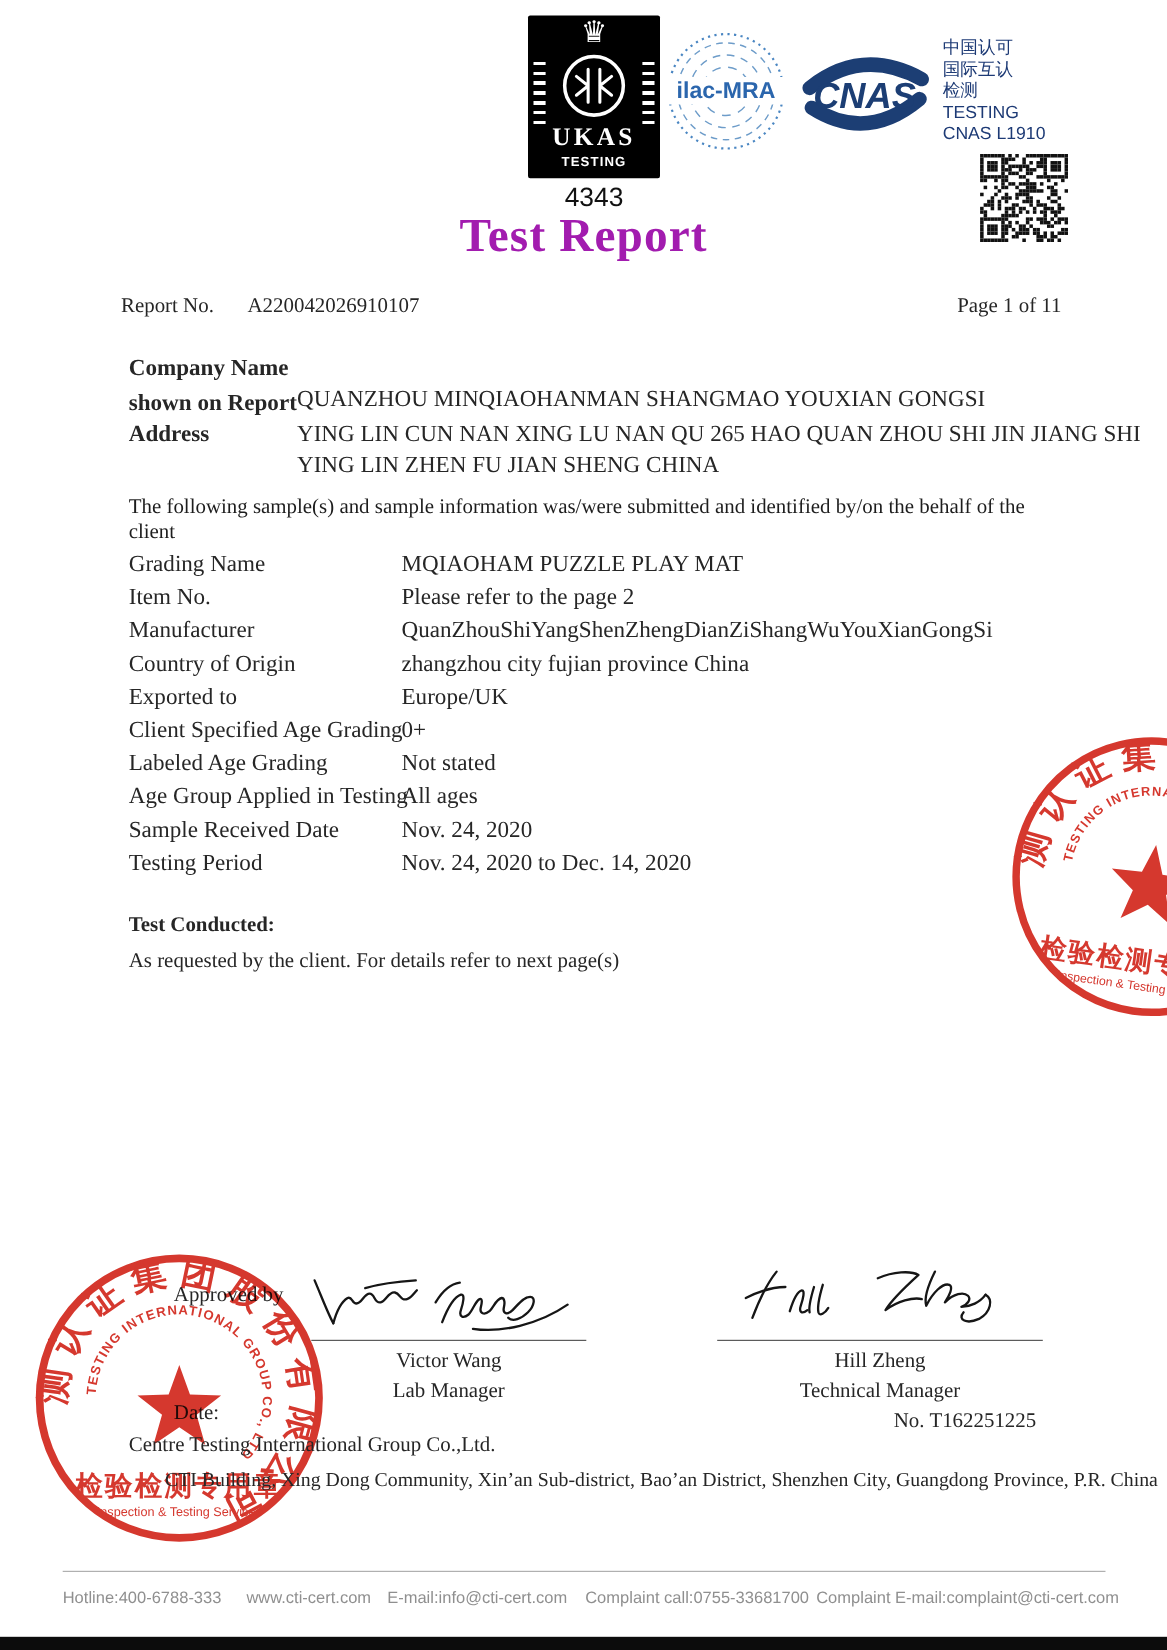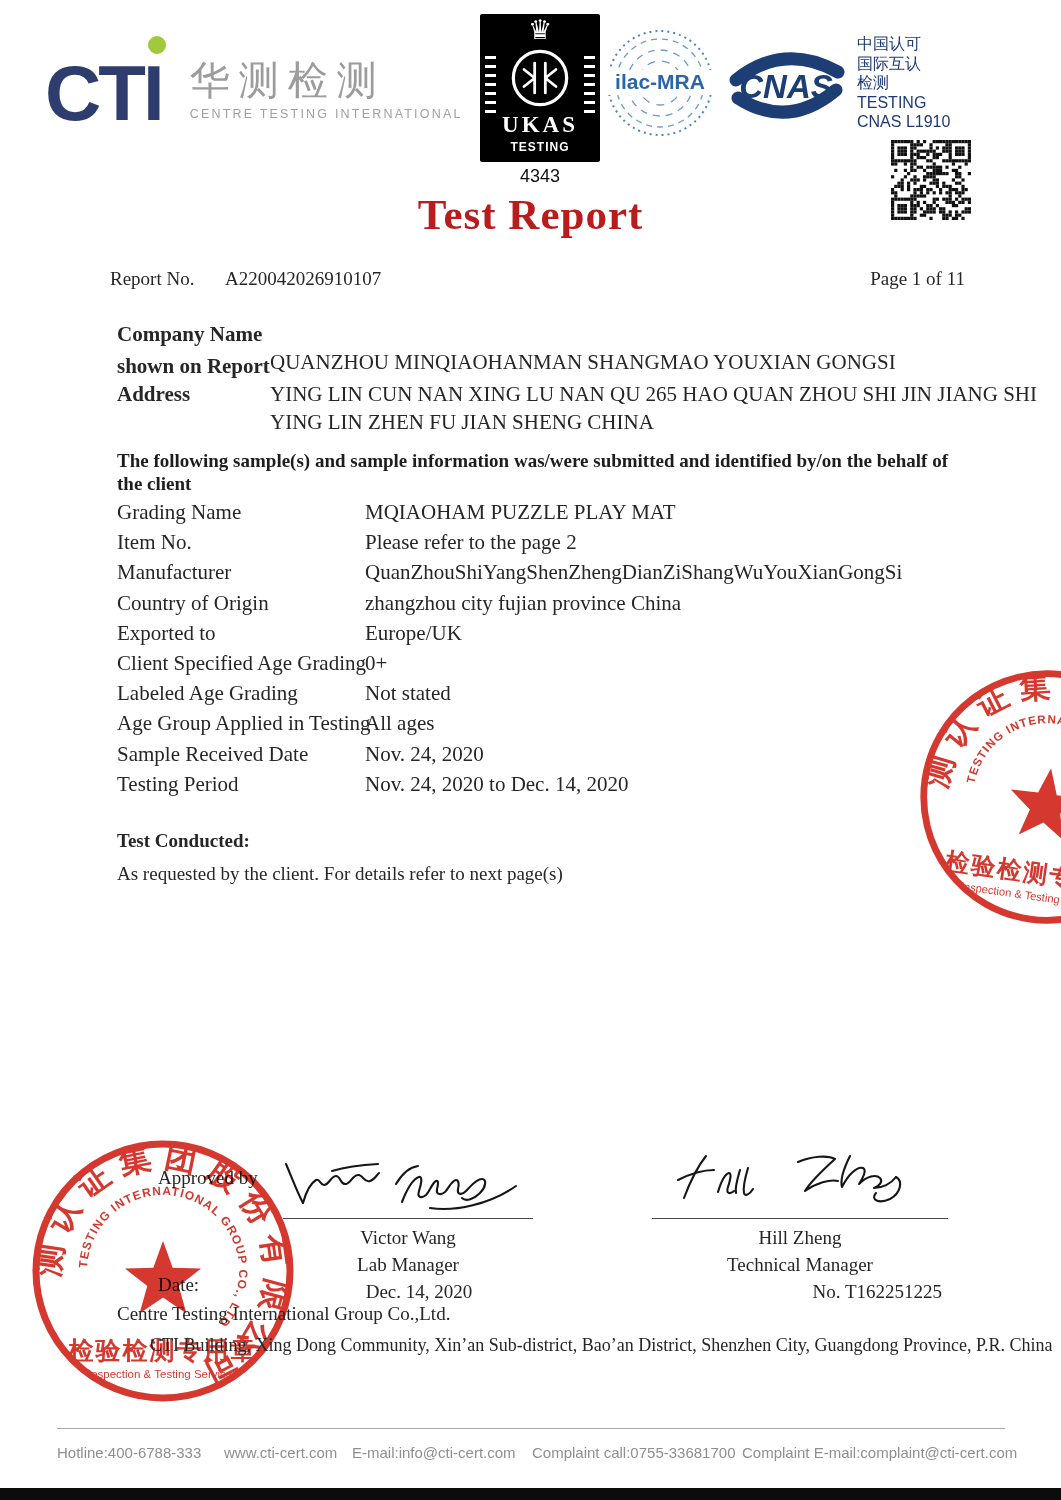--- a/index.html
+++ b/index.html
@@ -22,44 +22,44 @@
   .ukas-ticks{position:absolute;top:42px;bottom:46px;width:11px;
               background:repeating-linear-gradient(to bottom,#fff 0 3px,transparent 3px 9px);}
   .ukas-ticks.l{left:5px;} .ukas-ticks.r{right:5px;}
   .ukas-crown{position:absolute;top:2px;left:0;width:100%;text-align:center;color:#fff;
               font-size:27px;line-height:1;font-family:"DejaVu Sans",sans-serif;}
   .ukas-mark{position:absolute;left:28px;top:32px;width:64px;height:64px;}
   .ukas-word{position:absolute;top:98px;left:0;width:100%;text-align:center;color:#fff;
              font-family:"Liberation Serif",serif;font-weight:bold;font-size:23px;letter-spacing:3px;}
   .ukas-sub{position:absolute;top:126px;left:0;width:100%;text-align:center;color:#fff;
             font-family:"Liberation Sans",sans-serif;font-weight:bold;font-size:12px;letter-spacing:1px;}
-  .ukas-number{left:480px;top:166px;width:120px;text-align:center;font-size:18px;color:#111;
+  .ukas-number{left:480px;top:166px;width:120px;text-align:center;font-size:24px;color:#111;
                font-family:"Liberation Sans",sans-serif;}
 
   
   .ilac{left:604px;top:26px;width:112px;height:114px;}
   .cnas{left:726px;top:46px;width:120px;height:84px;}
   .accred{left:857px;top:34px;font-family:"Liberation Sans",sans-serif;font-size:16px;
           line-height:19.5px;color:#1d3a75;}
   .accred div{white-space:nowrap;}
   .qr{left:891px;top:140px;width:80px;height:80px;}
 
   
-  .title{top:190px;left:0;width:1061px;text-align:center;font-weight:bold;font-size:43px;letter-spacing:1px;color:#b91c1c;}
+  .title{top:190px;left:0;width:1061px;text-align:center;font-weight:bold;font-size:43px;letter-spacing:1px;color:#a21caf;}
   .meta{top:268px;left:0;width:1061px;font-size:19px;}
   .meta .no-label{position:absolute;left:110px;}
   .meta .no-value{position:absolute;left:225px;}
   .meta .page{position:absolute;right:96px;}
 
   
   .row{position:absolute;font-size:21px;white-space:nowrap;}
   .lblcol{position:absolute;left:117px;}
   .valcol-s{position:absolute;left:365px;}
 
-  .intro{left:117px;top:449px;width:856px;font-size:19px;font-weight:bold;line-height:23px;color:#1d1d1d;}
+  .intro{left:117px;top:449px;width:856px;font-size:19px;font-weight:normal;line-height:23px;color:#1d1d1d;}
 
   .tc-head{left:117px;top:830px;font-size:19px;font-weight:bold;}
   .tc-body{left:117px;top:863px;font-size:19px;}
 
   
   .stamp{mix-blend-mode:multiply;opacity:.93;}
   .stamp-l{left:27px;top:1135px;width:272px;height:272px;}
   .stamp-r{left:915px;top:665px;width:264px;height:264px;transform:rotate(8deg);}
 
   
@@ -74,30 +74,20 @@
   .foot-ad{left:150px;top:1335px;font-size:18px;white-space:nowrap;}
   .hr{left:57px;top:1428px;width:948px;height:1px;background:#a8a8a8;}
   .contact{top:1444px;font-family:"Liberation Sans",sans-serif;font-size:15px;color:#8f8f8f;white-space:nowrap;}
   .blackbar{left:0;top:1488px;width:1061px;height:12px;background:#0c0c0c;}
 </style>
 </head>
 <body>
 
 <div id="page">
 
-  <div class="abs cti">
-    <div class="cti-word">
-      <span>CTI</span>
-      <span class="cti-dot"></span>
-    </div>
-    <div class="cti-cn">
-      <div class="cti-cn-main">华测检测</div>
-      <div class="cti-cn-sub">CENTRE TESTING INTERNATIONAL</div>
-    </div>
-  </div>
 
   <div class="abs ukas-box">
     <div class="ukas-ticks l"></div>
     <div class="ukas-ticks r"></div>
     <div class="ukas-crown">♛</div>
     <svg class="ukas-mark" viewBox="0 0 60 60">
       <circle cx="30" cy="30" r="25" fill="none" stroke="#fff" stroke-width="3"></circle>
       <path d="M25,16 V44 M25,30 L15,22 M25,30 L15,38" stroke="#fff" stroke-width="2.6" fill="none" stroke-linecap="round"></path>
       <path d="M35,16 V44 M35,30 L45,22 M35,30 L45,38" stroke="#fff" stroke-width="2.6" fill="none" stroke-linecap="round"></path>
     </svg>
@@ -531,21 +521,20 @@
     <path d="M23,51 C26,40 31,31 36,28 C40,26 40,33 44,33 C49,33 51,24 56,24 C61,24 60,33 66,32 C71,31 73,22 79,23 C84,24 84,31 90,29 C94,28 96,24 99,21"></path>
     <path d="M52,19 C66,15 82,13 98,12"></path>
     <path d="M116,32 C122,22 130,15 138,14"></path>
     <path d="M122,50 C127,37 133,27 139,25 C143,24 141,33 139,39 C137,45 141,47 146,43 C150,39 152,31 156,29 C159,28 158,33 157,37 C156,42 160,44 165,40 C169,36 171,29 176,28 C179,28 179,33 178,37 C177,42 181,44 186,39 C191,34 196,27 202,27 C207,27 206,35 200,41 C194,47 186,50 182,46"></path>
     <path d="M150,56 C175,60 210,52 236,34"></path>
   </svg>
   <div class="abs sigline" style="left:283px;top:1218px;width:250px;"></div>
   <div class="abs sigblock" style="left:283px;top:1224px;width:250px;">
     <div class="signame">Victor Wang</div>
     <div>Lab Manager</div>
-    <div style="padding-left:22px;">Dec. 14, 2020</div>
   </div>
 
   <svg class="abs sigsvg" style="left:655px;top:1146px;width:290px;height:66px;" viewBox="0 0 260 66">
     <path d="M14,52 C20,36 28,20 36,10"></path>
     <path d="M8,34 C20,28 34,24 44,24"></path>
     <path d="M48,46 C51,36 55,28 59,27 C62,27 60,35 58,41 C56,47 59,49 64,45"></path>
     <path d="M70,24 C67,34 65,43 66,47"></path>
     <path d="M78,22 C75,32 73,42 74,47 C75,51 80,48 83,43"></path>
     <path d="M128,16 C142,10 158,9 165,13 C154,23 141,35 135,45 C146,37 160,33 168,35"></path>
     <path d="M180,10 C174,22 170,34 172,41 C178,29 187,20 193,22 C197,24 193,32 189,38 C197,30 206,28 210,32 C213,35 210,40 204,42 C212,42 221,38 226,31"></path>

